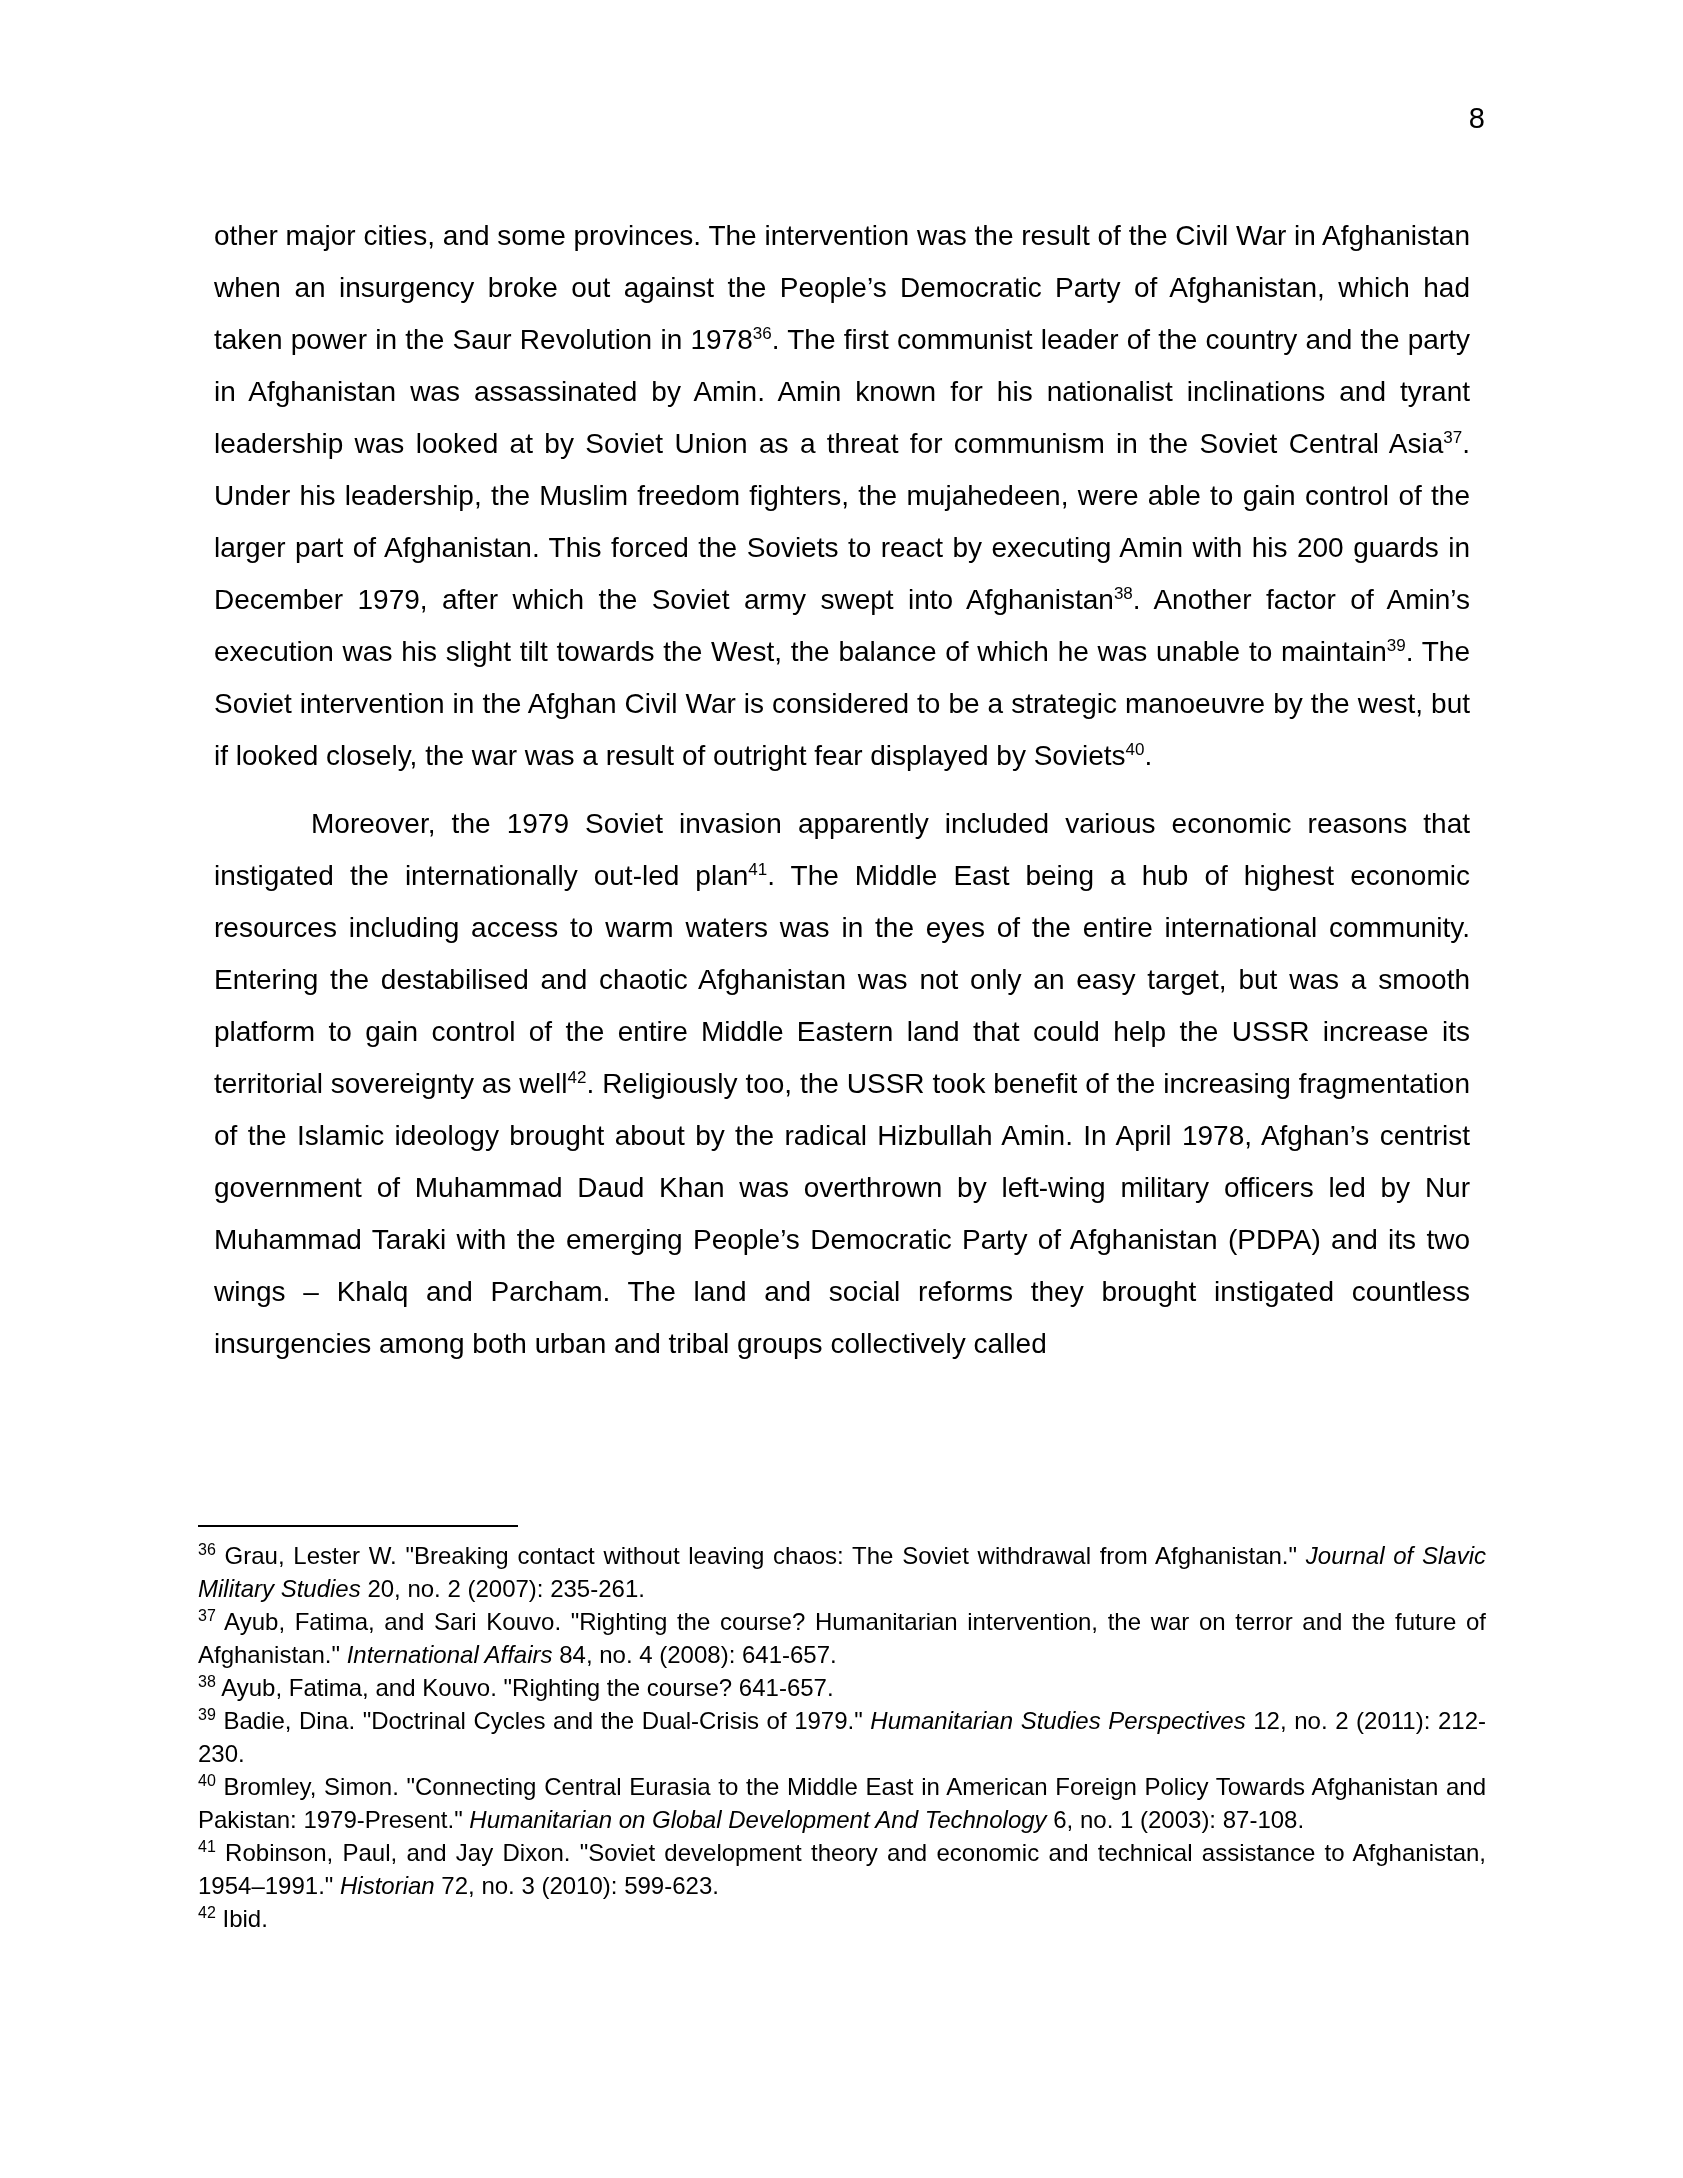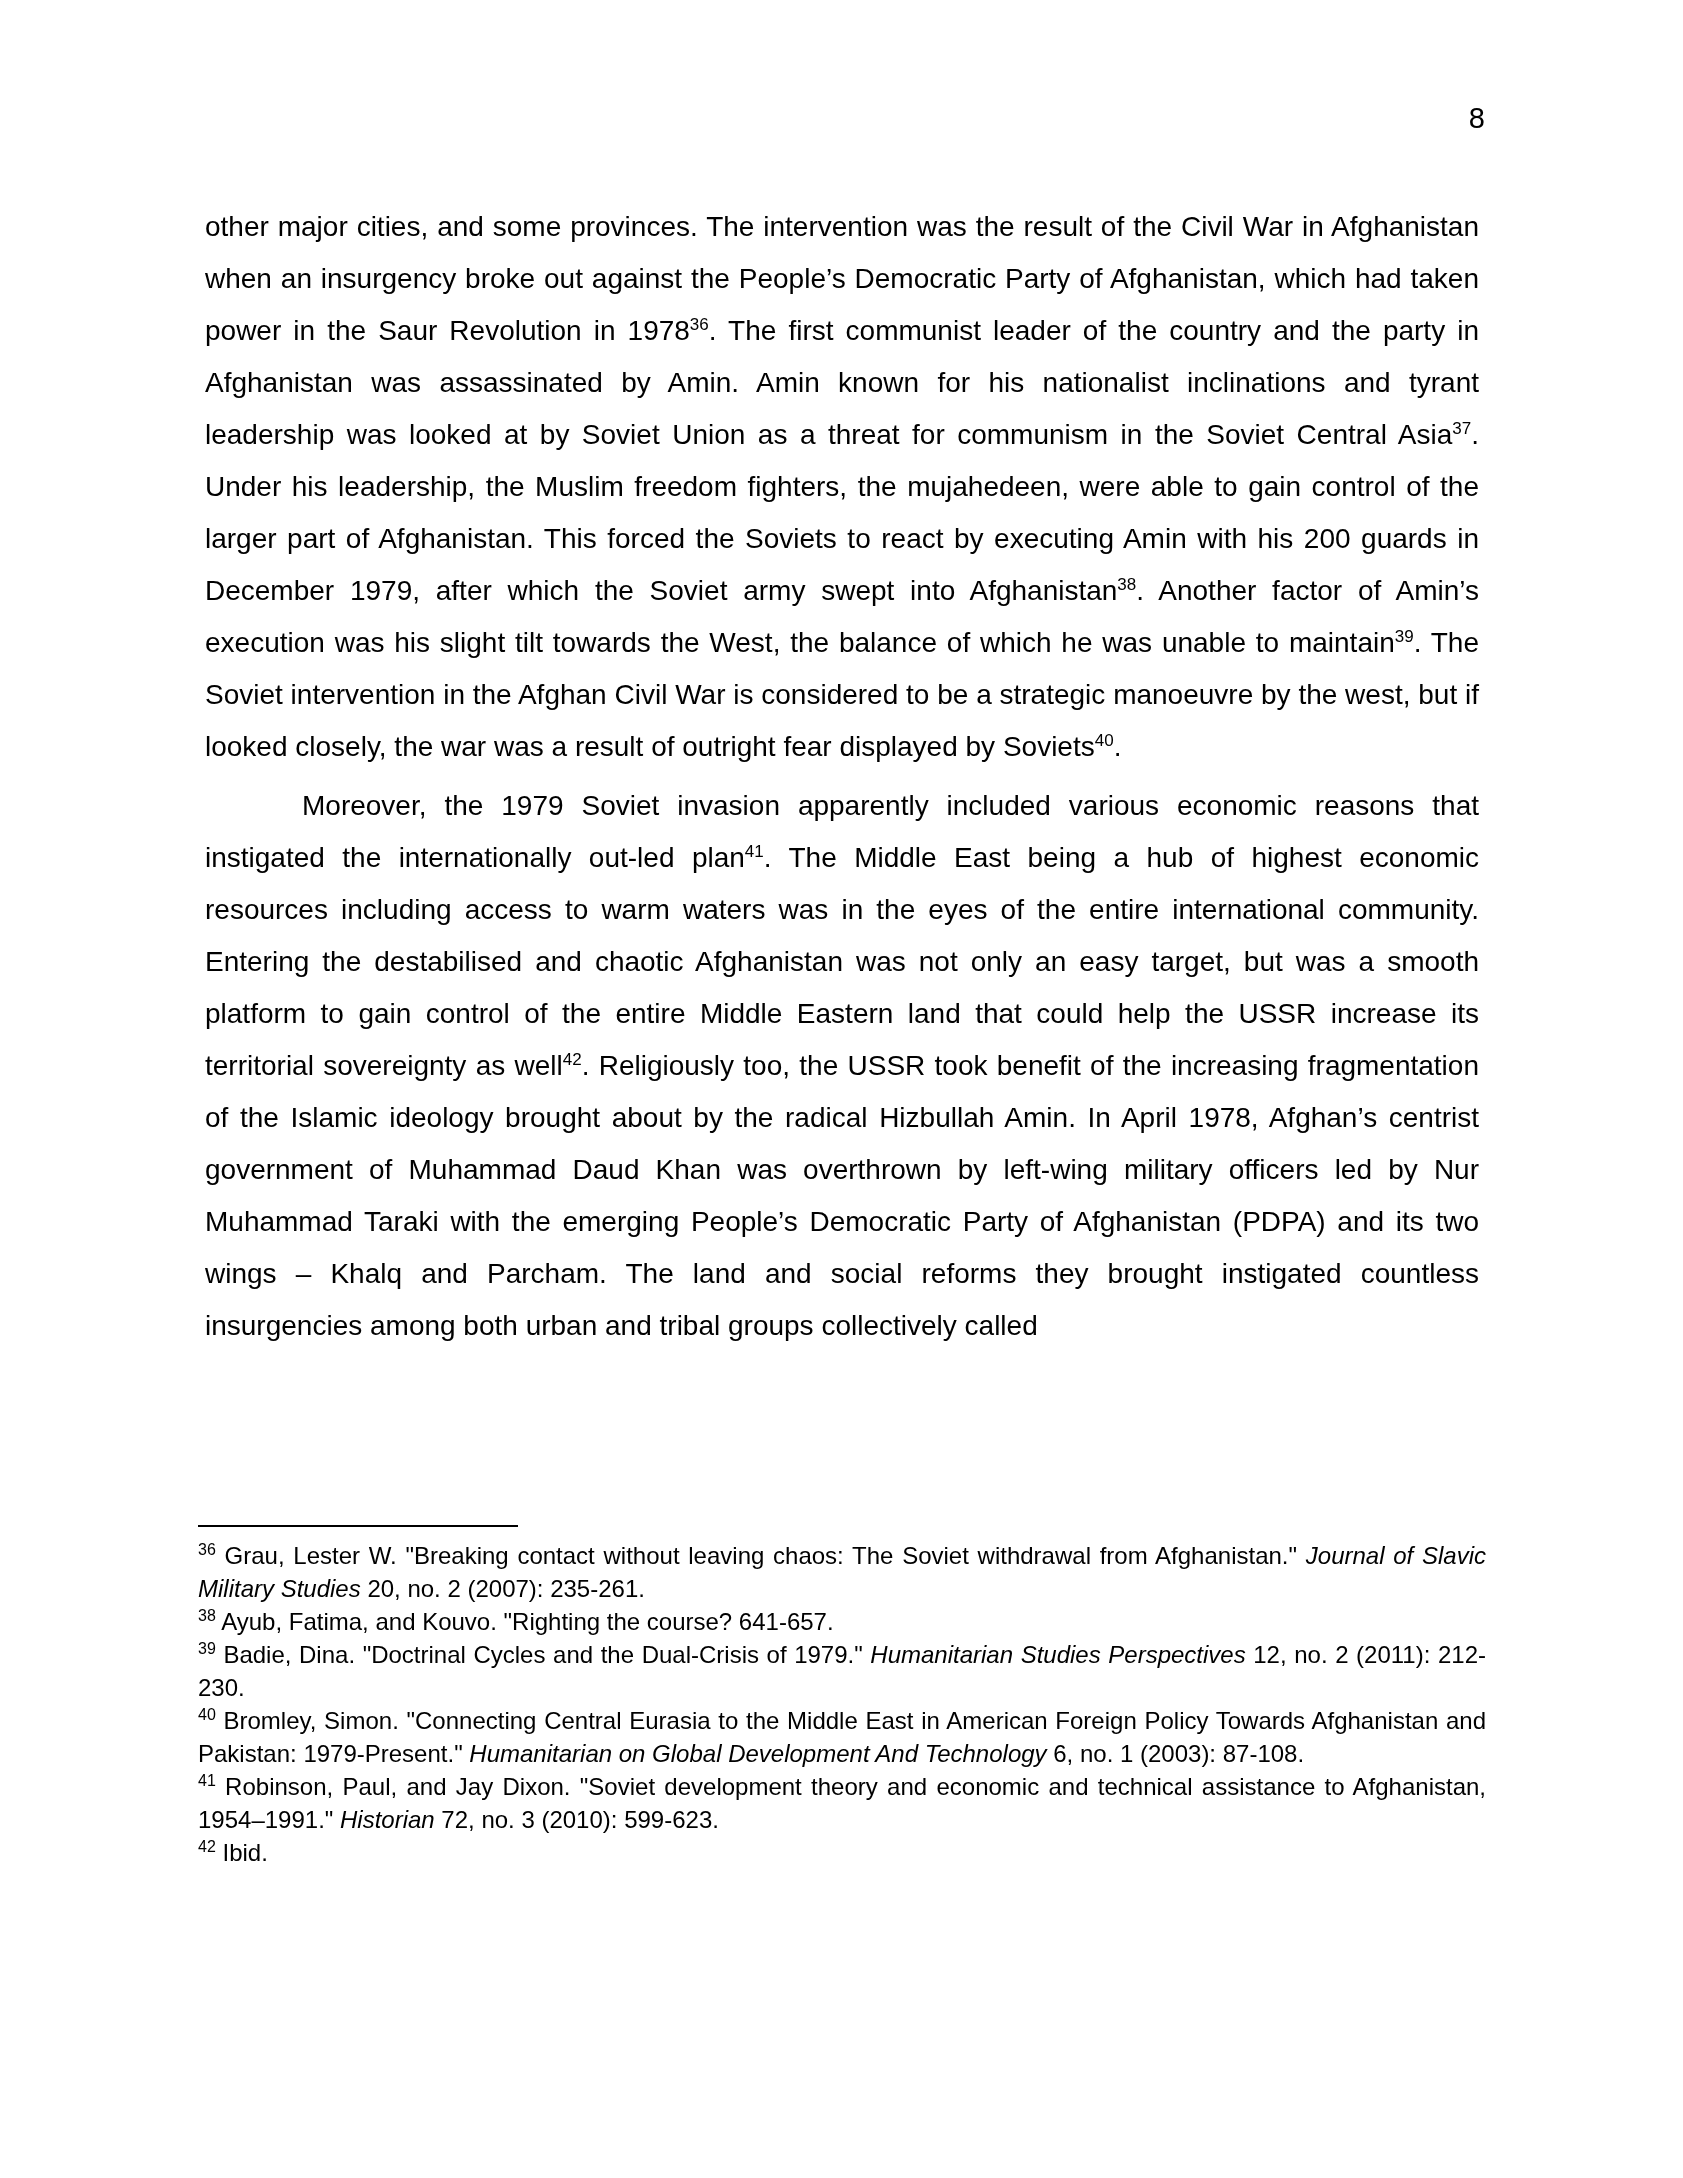--- a/index.html
+++ b/index.html
@@ -8,21 +8,21 @@
     font-family: "Liberation Sans", sans-serif; color: #000;
   }
   .page-number {
     position: absolute; top: 98px; left: 1455px; width: 30px; text-align: right;
     font-size: 29px; line-height: 40px;
   }
   .body-text {
     position: absolute; left: 198px; top: 194px; width: 1288px;
     font-size: 28px; line-height: 52px; text-align: justify;
   }
-  .body-text p { margin: 7px; }
+  .body-text p { margin: 16px; }
   .body-text p.indent { text-indent: 97px; }
   .heading {
     font-weight: bold; margin: 51px 0 0 0; line-height: 52px;
   }
   sup.fnref { font-size: 17px; line-height: 0; vertical-align: 10px; }
   .fn-sep {
     position: absolute; left: 198px; top: 1525px; width: 320px; height: 0;
     border-top: 2px solid #000;
   }
   .footnotes {
@@ -42,19 +42,20 @@
   <p><span>other major cities, and some provinces. The intervention was the result of the Civil War in Afghanistan when an insurgency broke out against the People’s Democratic Party of Afghanistan, which had taken power in the Saur Revolution in 1978</span><sup class="fnref">36</sup><span>. The first communist leader of the country and the party in Afghanistan was assassinated by Amin. Amin known for his nationalist inclinations and tyrant leadership was looked at by Soviet Union as a threat for communism in the Soviet Central Asia</span><sup class="fnref">37</sup><span>. Under his leadership, the Muslim freedom fighters, the mujahedeen, were able to gain control of the larger part of Afghanistan. This forced the Soviets to react by executing Amin with his 200 guards in December 1979, after which the Soviet army swept into Afghanistan</span><sup class="fnref">38</sup><span>. Another factor of Amin’s execution was his slight tilt towards the West, the balance of which he was unable to maintain</span><sup class="fnref">39</sup><span>. The Soviet intervention in the Afghan Civil War is considered to be a strategic manoeuvre by the west, but if looked closely, the war was a result of outright fear displayed by Soviets</span><sup class="fnref">40</sup><span>.</span></p>
 
 
   <p class="indent"><span>Moreover, the 1979 Soviet invasion apparently included various economic reasons that instigated the internationally out-led plan</span><sup class="fnref">41</sup><span>. The Middle East being a hub of highest economic resources including access to warm waters was in the eyes of the entire international community. Entering the destabilised and chaotic Afghanistan was not only an easy target, but was a smooth platform to gain control of the entire Middle Eastern land that could help the USSR increase its territorial sovereignty as well</span><sup class="fnref">42</sup><span>. Religiously too, the USSR took benefit of the increasing fragmentation of the Islamic ideology brought about by the radical Hizbullah Amin. In April 1978, Afghan’s centrist government of Muhammad Daud Khan was overthrown by left-wing military officers led by Nur Muhammad Taraki with the emerging People’s Democratic Party of Afghanistan (PDPA) and its two wings – Khalq and Parcham. The land and social reforms they brought instigated countless insurgencies among both urban and tribal groups collectively called</span></p>
 </div>
 
 <div class="fn-sep"></div>
 
 <div class="footnotes">
   <p class="fn"><sup>36</sup><span> Grau, Lester W. "Breaking contact without leaving chaos: The Soviet withdrawal from Afghanistan." </span><i>Journal of Slavic Military Studies</i><span> 20, no. 2 (2007): 235-261.</span></p>
+  <p class="fn"><sup>37</sup><span> Ayub, Fatima, and Sari Kouvo. "Righting the course? Humanitarian intervention, the war on terror and the future of Afghanistan." </span><i>International Affairs</i><span> 84, no. 4 (2008): 641-657.</span></p>
   <p class="fn"><sup>38</sup><span> Ayub, Fatima, and Kouvo. "Righting the course? 641-657.</span><i></i><span></span></p>
   <p class="fn"><sup>39</sup><span> Badie, Dina. "Doctrinal Cycles and the Dual-Crisis of 1979." </span><i>Humanitarian Studies Perspectives</i><span> 12, no. 2 (2011): 212-230.</span></p>
   <p class="fn"><sup>40</sup><span> Bromley, Simon. "Connecting Central Eurasia to the Middle East in American Foreign Policy Towards Afghanistan and Pakistan: 1979-Present." </span><i>Humanitarian on Global Development And Technology</i><span> 6, no. 1 (2003): 87-108.</span></p>
   <p class="fn"><sup>41</sup><span> Robinson, Paul, and Jay Dixon. "Soviet development theory and economic and technical assistance to Afghanistan, 1954–1991." </span><i>Historian</i><span> 72, no. 3 (2010): 599-623.</span></p>
   <p class="fn"><sup>42</sup><span> Ibid.</span><i></i><span></span></p>
 </div>
 
 
 </body></html>

